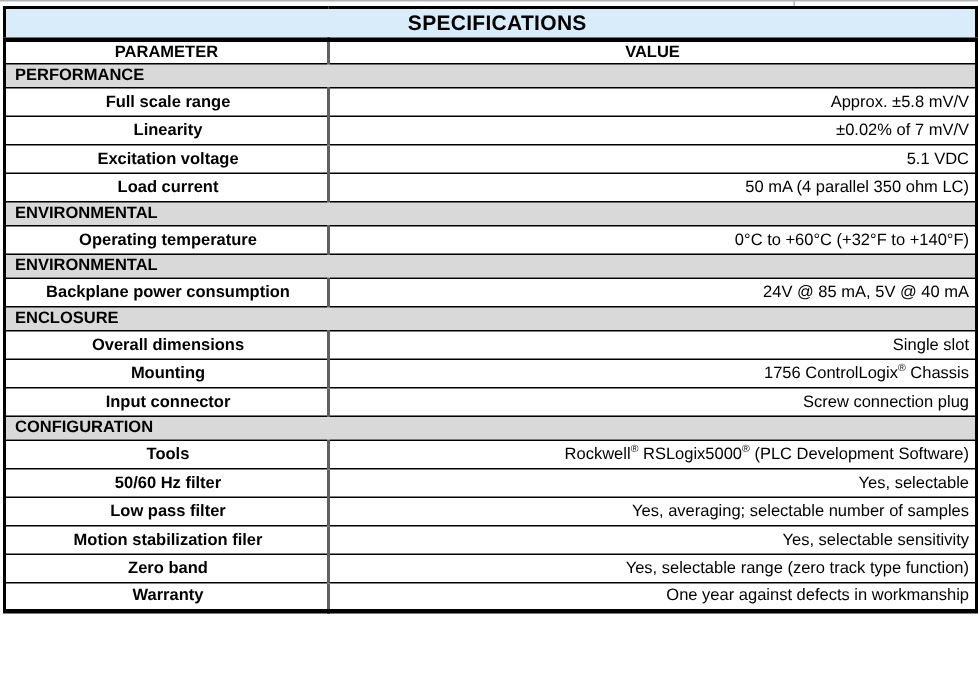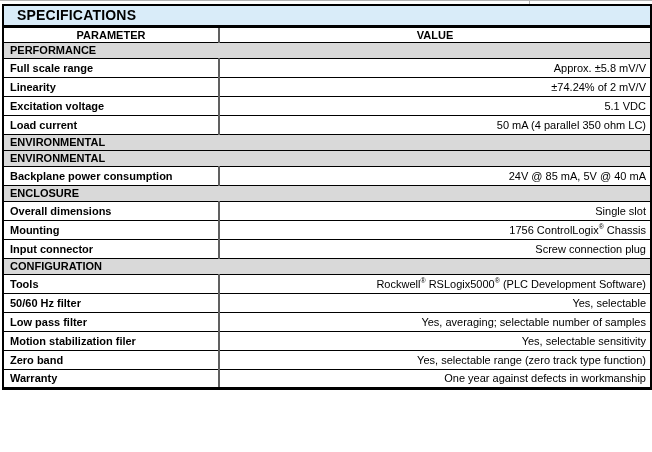--- a/index.html
+++ b/index.html
@@ -44,21 +44,21 @@
     border-collapse: collapse;
     table-layout: fixed;
     border: 2px solid var(--border-color);
     border-bottom-width: 3px;
   }
   col.param-col-def { width: 216px; }
   col.value-col-def { width: 432px; }
 
   tr.title-row th.title-cell {
     background: var(--title-bg);
-    text-align: left;
+    text-align: center;
     font-size: 14px;
     font-weight: bold;
     letter-spacing: 0.2px;
     height: 21px;
     padding: 1px 4px 1px 13px;
     border-bottom: 3px solid var(--border-color);
   }
   tr.colhead-row th {
     background: #ffffff;
     font-size: 11px;
@@ -84,21 +84,21 @@
   tr.data-row td {
     background: #ffffff;
     font-size: 11px;
     height: 19px;
     padding: 1px 4px;
     border-top: 1px solid var(--border-color);
     border-bottom: 1px solid var(--border-color);
   }
   tr.data-row td.param-cell {
     font-weight: bold;
-    text-align: left;
+    text-align: center;
     padding-left: 6px;
     border-right: 2px solid var(--divider-color);
   }
   tr.data-row td.value-cell {
     font-weight: normal;
     text-align: right;
   }
   sup.reg {
     font-size: 7px;
     line-height: 0;
@@ -131,37 +131,41 @@
     <td colspan="2" class="section-cell">PERFORMANCE</td>
   </tr>
 
   <tr class="data-row">
     <td class="param-cell">Full scale range</td>
     <td class="value-cell">Approx. ±5.8 mV/V</td>
   </tr>
 
   <tr class="data-row">
     <td class="param-cell">Linearity</td>
-    <td class="value-cell">±74.24% of 2 mV/V</td>
+    <td class="value-cell">±0.02% of 7 mV/V</td>
   </tr>
 
   <tr class="data-row">
     <td class="param-cell">Excitation voltage</td>
     <td class="value-cell">5.1 VDC</td>
   </tr>
 
   <tr class="data-row">
     <td class="param-cell">Load current</td>
     <td class="value-cell">50 mA (4 parallel 350 ohm LC)</td>
   </tr>
 
   <tr class="section-row">
     <td colspan="2" class="section-cell">ENVIRONMENTAL</td>
   </tr>
 
+  <tr class="data-row">
+    <td class="param-cell">Operating temperature</td>
+    <td class="value-cell">0°C to +60°C (+32°F to +140°F)</td>
+  </tr>
 
   <tr class="section-row">
     <td colspan="2" class="section-cell">ENVIRONMENTAL</td>
   </tr>
 
   <tr class="data-row">
     <td class="param-cell">Backplane power consumption</td>
     <td class="value-cell">24V @ 85 mA, 5V @ 40 mA</td>
   </tr>
 

